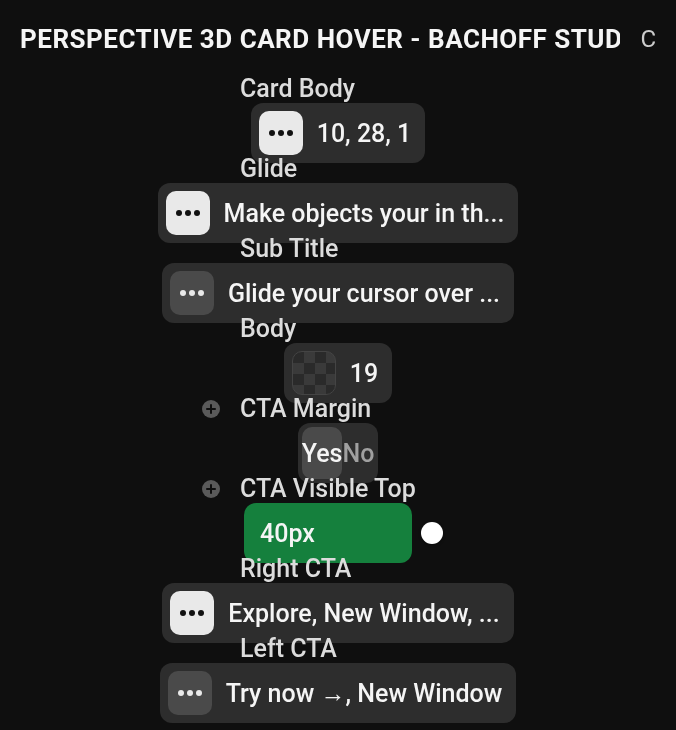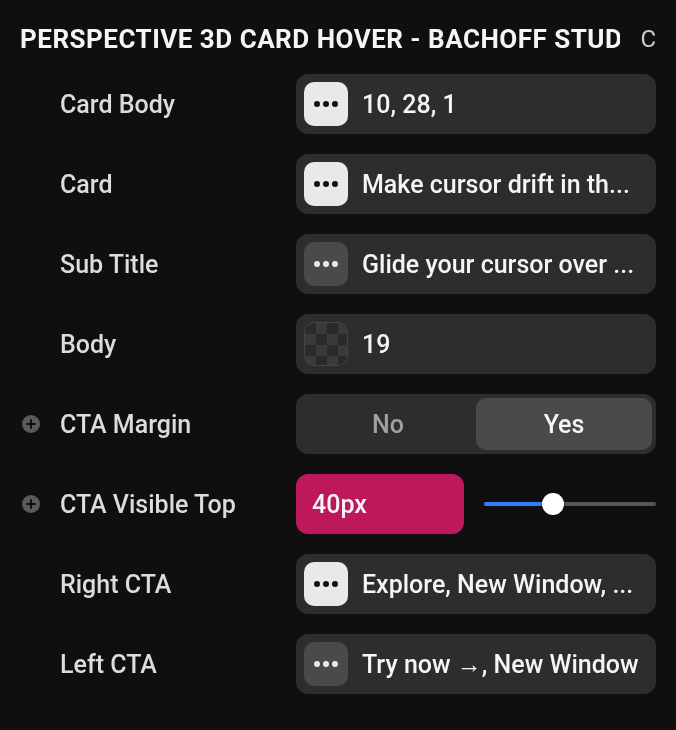--- a/index.html
+++ b/index.html
@@ -31,21 +31,23 @@
     flex-shrink: 0;
   }
   .panel {
     display: flex;
     flex-direction: column;
     gap: 20px;
     padding: 0 20px 20px 20px;
   }
   .row {
     display: flex;
-    height: 60px;
+    align-items: center;
+    height: 60px;
+    flex-direction: column;
   }
   .label-wrap {
     display: flex;
     align-items: center;
     width: 276px;
     flex-shrink: 0;
     gap: 10px;
   }
   .plus-slot {
     width: 30px;
@@ -142,21 +144,21 @@
   
   .slider-wrap {
     display: flex;
     align-items: center;
     width: 100%;
     gap: 20px;
   }
   .slider-value {
     width: 168px;
     height: 60px;
-    background: #be185d;
+    background: #15803d;
     border-radius: 12px;
     display: flex;
     align-items: center;
     padding: 12px 16px;
     font-size: 25px;
     font-weight: 500;
     color: #f5f5f5;
     flex-shrink: 0;
   }
   .slider-track {
@@ -215,32 +217,32 @@
             </div>
         </div>
         <div class="field-text">10, 28, 1</div>
       </div>
     </div>
   </div>
 
   <div class="row">
     <div class="label-wrap">
       <div class="plus-slot"></div>
-      <div class="prop-label">Card</div>
+      <div class="prop-label">Glide</div>
     </div>
     <div class="control">
       <div class="field">
         <div class="dots-btn light">
           <div class="dots">
               <div class="dot"></div>
               <div class="dot"></div>
               <div class="dot"></div>
             </div>
         </div>
-        <div class="field-text">Make cursor drift in th...</div>
+        <div class="field-text">Make objects your in th...</div>
       </div>
     </div>
   </div>
 
   <div class="row">
     <div class="label-wrap">
       <div class="plus-slot"></div>
       <div class="prop-label">Sub Title</div>
     </div>
     <div class="control">
@@ -278,22 +280,22 @@
               <circle cx="11" cy="11" r="9" fill="#5a5a5a"></circle>
               <rect x="6" y="10" width="10" height="2" rx="1" fill="#0f0f0f"></rect>
               <rect x="10" y="6" width="2" height="10" rx="1" fill="#0f0f0f"></rect>
             </svg>
         </span>
       </div>
       <div class="prop-label">CTA Margin</div>
     </div>
     <div class="control">
       <div class="segmented">
+        <div class="seg-opt selected">Yes</div>
         <div class="seg-opt">No</div>
-        <div class="seg-opt selected">Yes</div>
       </div>
     </div>
   </div>
 
   <div class="row">
     <div class="label-wrap">
       <div class="plus-slot">
         <span class="plus-icon">
           <svg width="22" height="22" viewBox="0 0 22 22">
               <circle cx="11" cy="11" r="9" fill="#5a5a5a"></circle>

